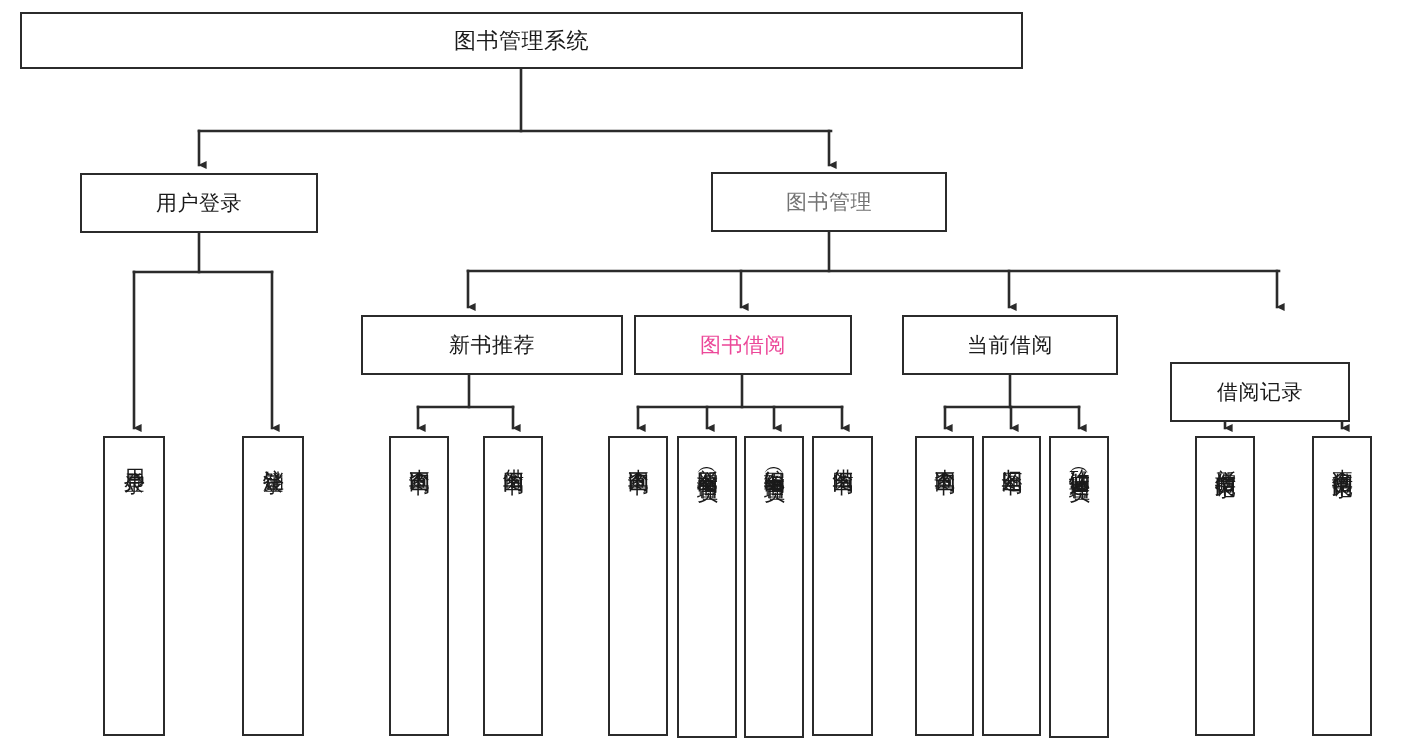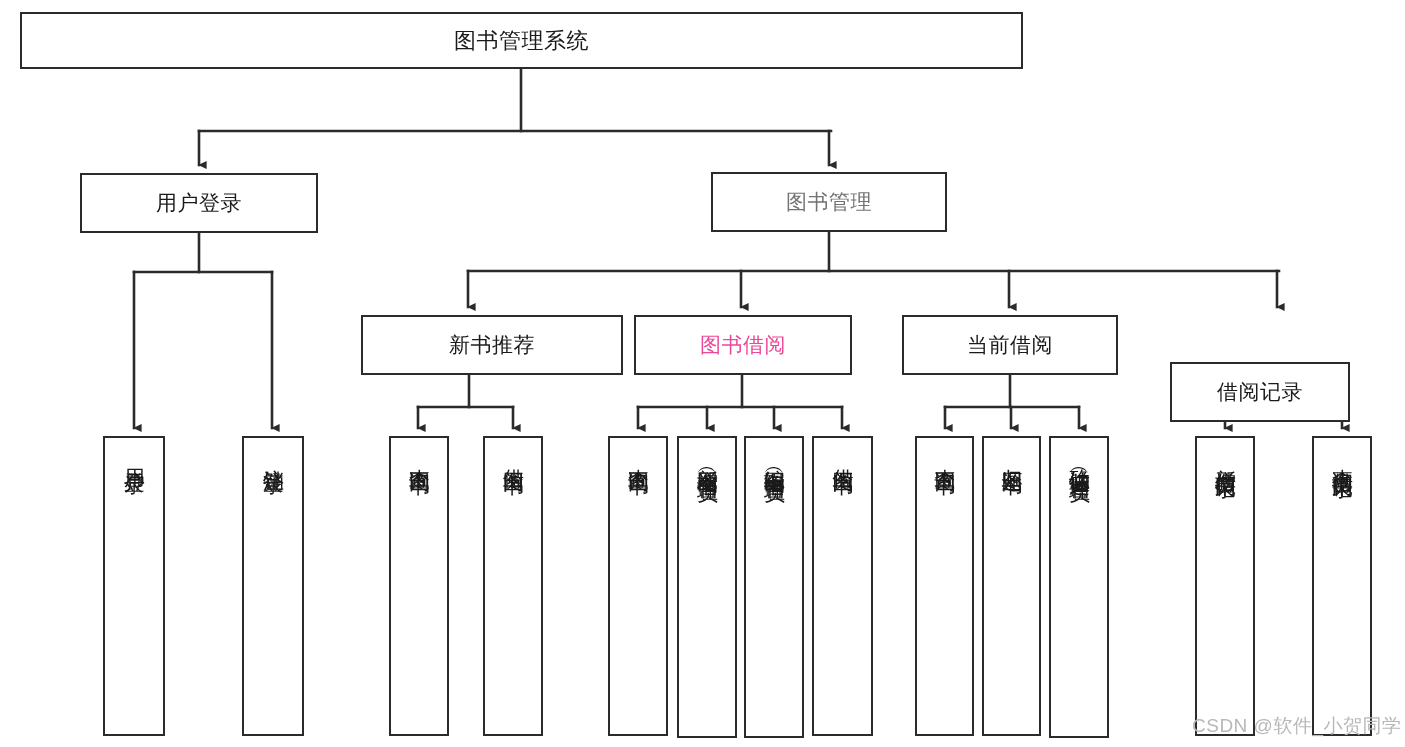--- a/index.html
+++ b/index.html
@@ -147,15 +147,14 @@
   <div class="node v" style="left: 608px; top: 436px; width: 60px; height: 300px; border-color: rgb(43, 43, 43); background: rgb(255, 255, 255); color: rgb(26, 26, 26);">查询图书</div>
   <div class="node v" style="left: 677px; top: 436px; width: 60px; height: 302px; border-color: rgb(43, 43, 43); background: rgb(255, 255, 255); color: rgb(26, 26, 26);">新增图书（管理员）</div>
   <div class="node v" style="left: 744px; top: 436px; width: 60px; height: 302px; border-color: rgb(43, 43, 43); background: rgb(255, 255, 255); color: rgb(26, 26, 26);">编辑图书（管理员）</div>
   <div class="node v" style="left: 812px; top: 436px; width: 61px; height: 300px; border-color: rgb(43, 43, 43); background: rgb(255, 255, 255); color: rgb(26, 26, 26);">借阅图书</div>
   <div class="node v" style="left: 915px; top: 436px; width: 59px; height: 300px; border-color: rgb(43, 43, 43); background: rgb(255, 255, 255); color: rgb(26, 26, 26);">查询图书</div>
   <div class="node v" style="left: 982px; top: 436px; width: 59px; height: 300px; border-color: rgb(43, 43, 43); background: rgb(255, 255, 255); color: rgb(26, 26, 26);">归还图书</div>
   <div class="node v" style="left: 1049px; top: 436px; width: 60px; height: 302px; border-color: rgb(43, 43, 43); background: rgb(255, 255, 255); color: rgb(26, 26, 26);">确认归还（管理员）</div>
   <div class="node v" style="left: 1195px; top: 436px; width: 60px; height: 300px; border-color: rgb(43, 43, 43); background: rgb(255, 255, 255); color: rgb(26, 26, 26);">新增借阅记录</div>
   <div class="node v" style="left: 1312px; top: 436px; width: 60px; height: 300px; border-color: rgb(43, 43, 43); background: rgb(255, 255, 255); color: rgb(26, 26, 26);">查询借阅记录</div>
 
-  <div class="watermark" style="left: 1192px; top: 713px; color: rgb(184, 184, 184);">CSDN @软件_小贺同学</div>
 
 </div>
 
 </body></html>

